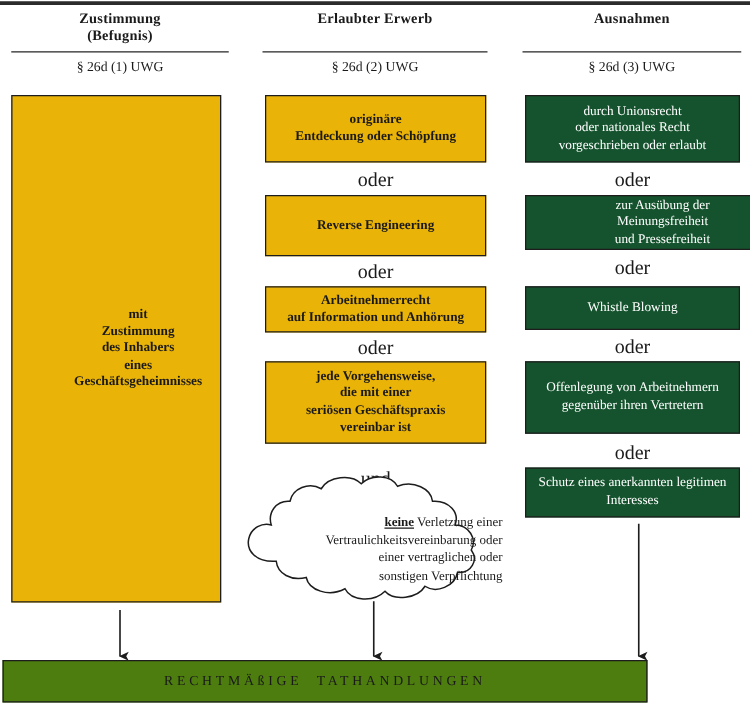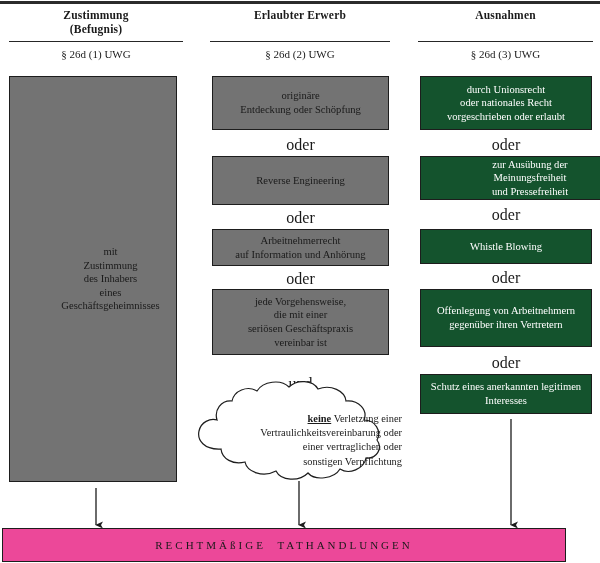--- a/index.html
+++ b/index.html
@@ -32,42 +32,43 @@
   }
 
   
   .box{
     position:absolute;box-sizing:border-box;
     display:flex;align-items:center;justify-content:center;
     text-align:center;
     font-size:10.6px;line-height:13.6px;
   }
   .box-white{
-    background:#737373;border:1.6px solid #1d1d1d;
-    color:#1a1a1a;
+    background:#eab308;border:1.6px solid #1d1d1d;
+    color:#1a1a1a;
+    font-weight:bold;
   }
   .box-gray{
     background:#14532d;border:1.6px solid #1d1d1d;
     color:#ffffff;
   }
   .box-left{
     align-items:center;
     padding-left:35px;
   }
 
   .conn{
     position:absolute;text-align:center;font-size:16px;
     line-height:13px;color:#1a1a1a;
   }
 
   
   .bottom-bar{
     position:absolute;box-sizing:border-box;
-    left:2px;top:528px;width:564px;height:34px;
-    border:1.8px solid #1d1d1d;background:#ec4899;
+    left:2px;top:528px;width:516px;height:34px;
+    border:1.8px solid #1d1d1d;background:#4d7c0f;
     display:flex;align-items:center;justify-content:center;
   }
   .bottom-label{
     font-size:11px;letter-spacing:3.0px;word-spacing:6px;
     color:#1a1a1a;
   }
 
   
   .svg-layer{
     position:absolute;left:0;top:0;width:600px;height:563px;

